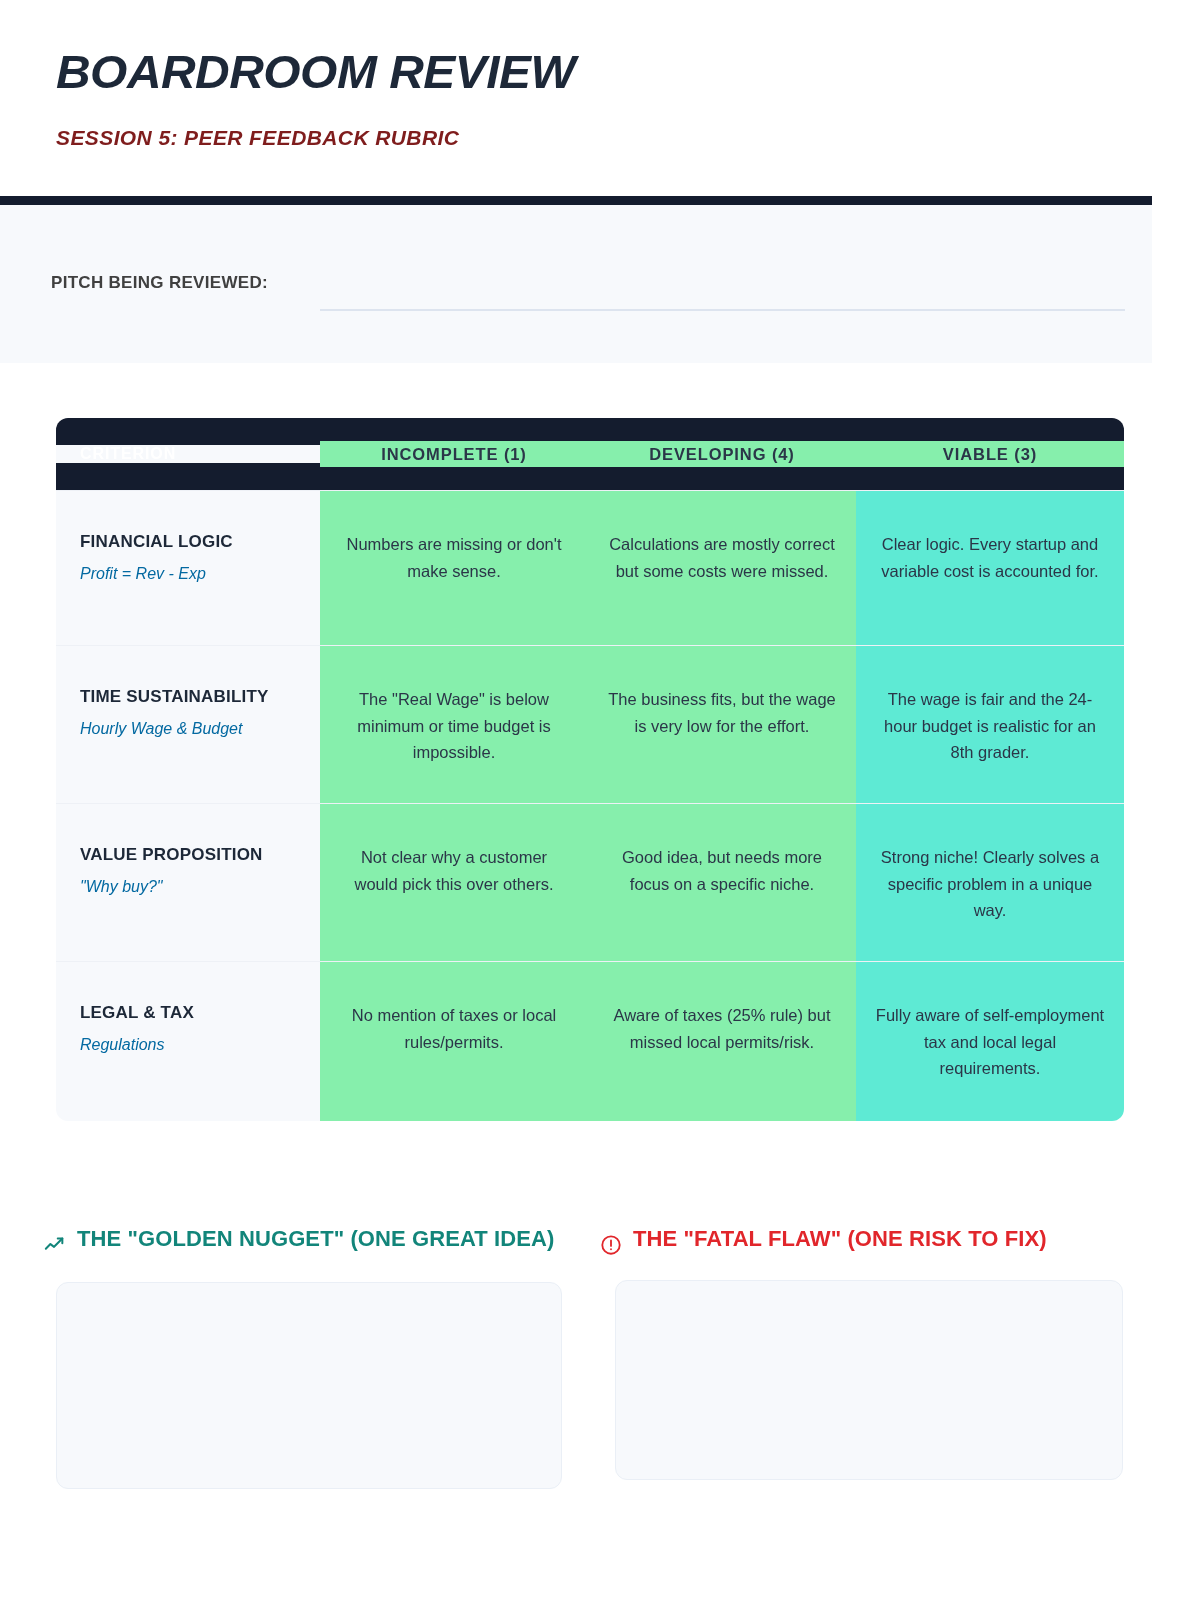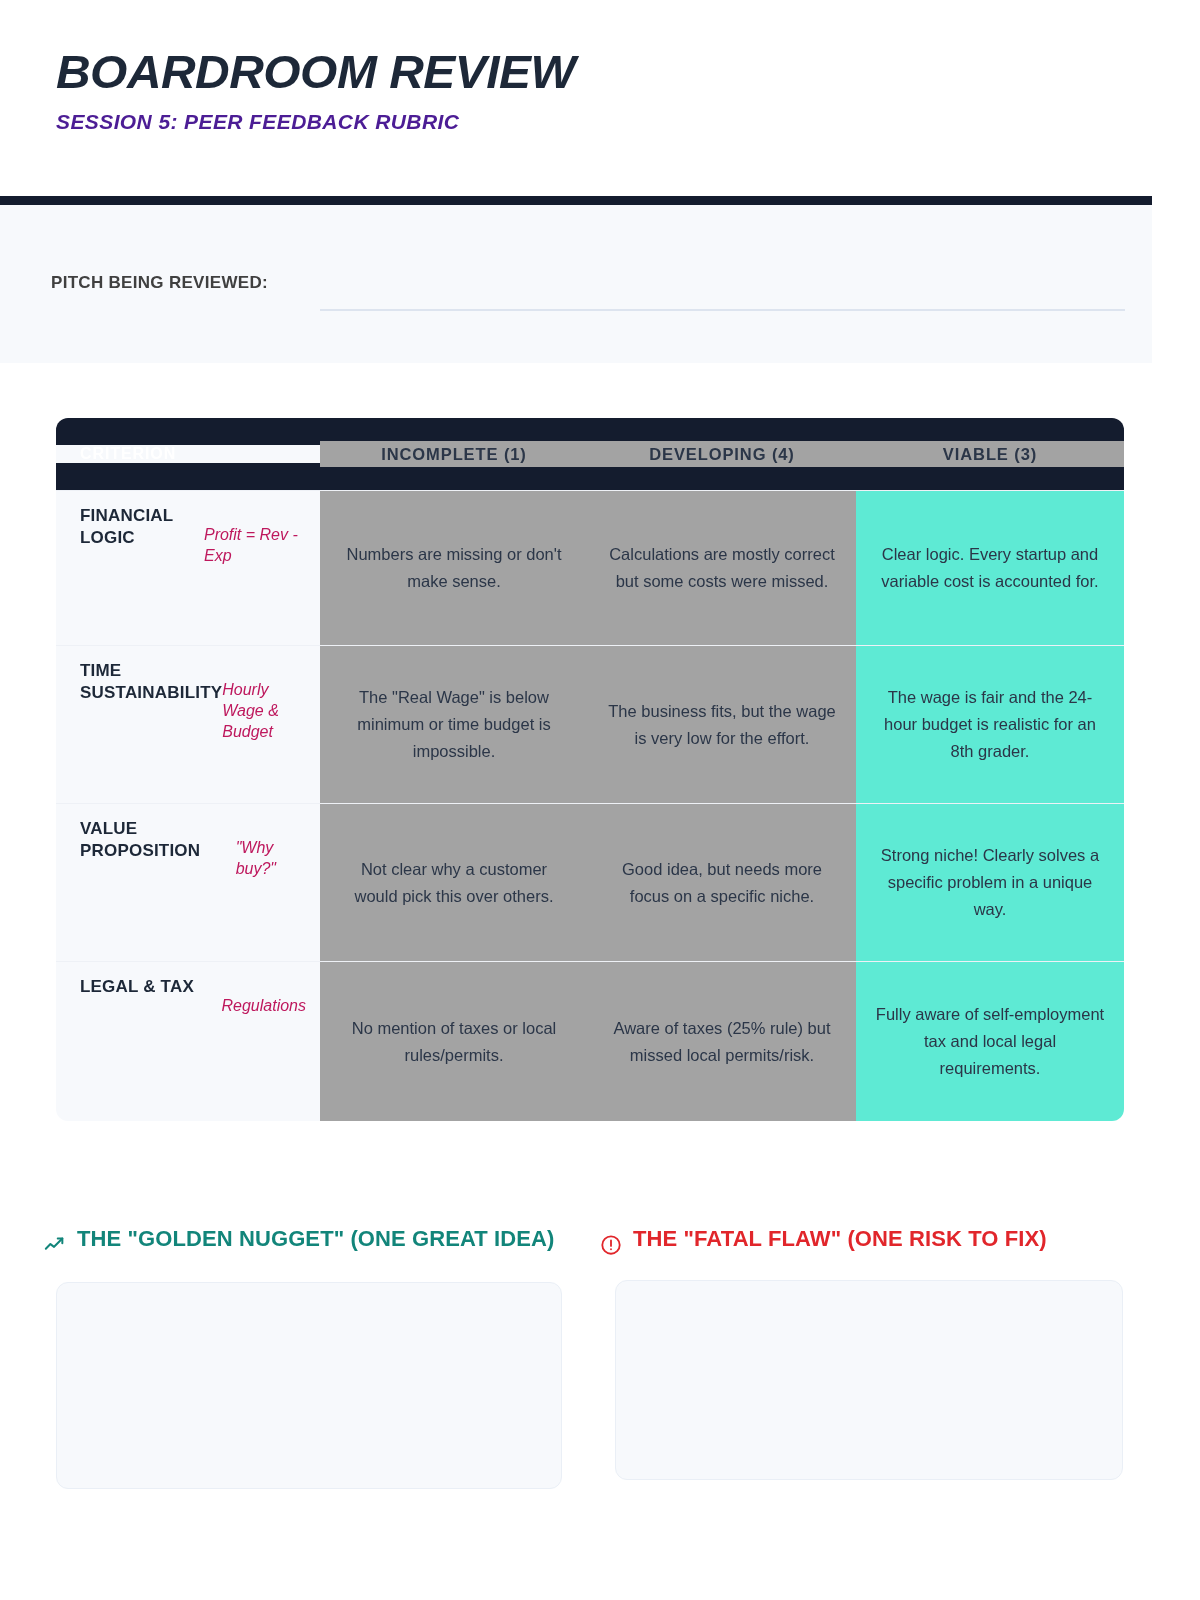--- a/index.html
+++ b/index.html
@@ -20,24 +20,24 @@
   .main-title {
     font-size: 47px; line-height: 1.02;
     font-weight: bold; font-style: italic;
     letter-spacing: -0.5px;
     color: #1d2838;
     transform: scaleX(1.02);
     transform-origin: left center;
     white-space: nowrap;
   }
   .sub-title {
-    margin-top: 14px;
+    margin-top: 30px;
     font-size: 21px; font-weight: bold; font-style: italic;
     letter-spacing: 0.4px;
-    color: #4c1d95;
+    color: #7f1d1d;
     white-space: nowrap;
   }
   .reviewer-block {
     position: absolute; right: 76px; top: 86px;
     width: 260px; text-align: right;
   }
   .reviewer-label {
     font-size: 15px; font-weight: bold; letter-spacing: 0.7px;
     color: #b3bdcd;
     white-space: nowrap;
@@ -90,44 +90,44 @@
   .rubric-head .c-criterion { width: 264px; padding-left: 24px; text-align: left; }
   .rubric-head .c-score { width: 268px; text-align: center; }
 
   .rubric-row {
     display: flex;
     border-top: 1px solid #eef1f6;
   }
   .rubric-row:first-of-type { border-top: none; }
 
   .rubric-row .cell {
-    display: flex; flex-direction: row;
-    justify-content: space-between;
-    padding: 14px 18px;
+    display: flex; flex-direction: column;
+    justify-content: flex-start;
+    padding: 40px 18px;
   }
   .cell.c-criterion {
     width: 264px;
     background: #f7f9fc;
     padding-left: 24px; padding-right: 14px;
     align-items: flex-start;
   }
   .crit-title {
     font-size: 17px; font-weight: bold; letter-spacing: 0.2px;
     color: #1d2838; line-height: 1.32;
   }
   .crit-sub {
-    margin-top: 20px;
+    margin-top: 11px;
     font-size: 16px; font-style: italic;
-    color: #be185d; line-height: 1.3;
+    color: #0369a1; line-height: 1.3;
   }
   .cell.c-score {
     width: 268px;
     text-align: center; align-items: center;
     font-size: 16.5px; line-height: 1.62; color: #2b3648;
-    background: #a3a3a3;
+    background: #86efac;
   }
   .cell.c-score.viable { background: #5eead4; }
 
   .r1 { height: 155px; }
   .r2 { height: 158px; }
   .r3 { height: 158px; }
   .r4 { height: 160px; }
 
   
   .feedback { position: absolute; left: 0; top: 1224px; width: 1200px; }

